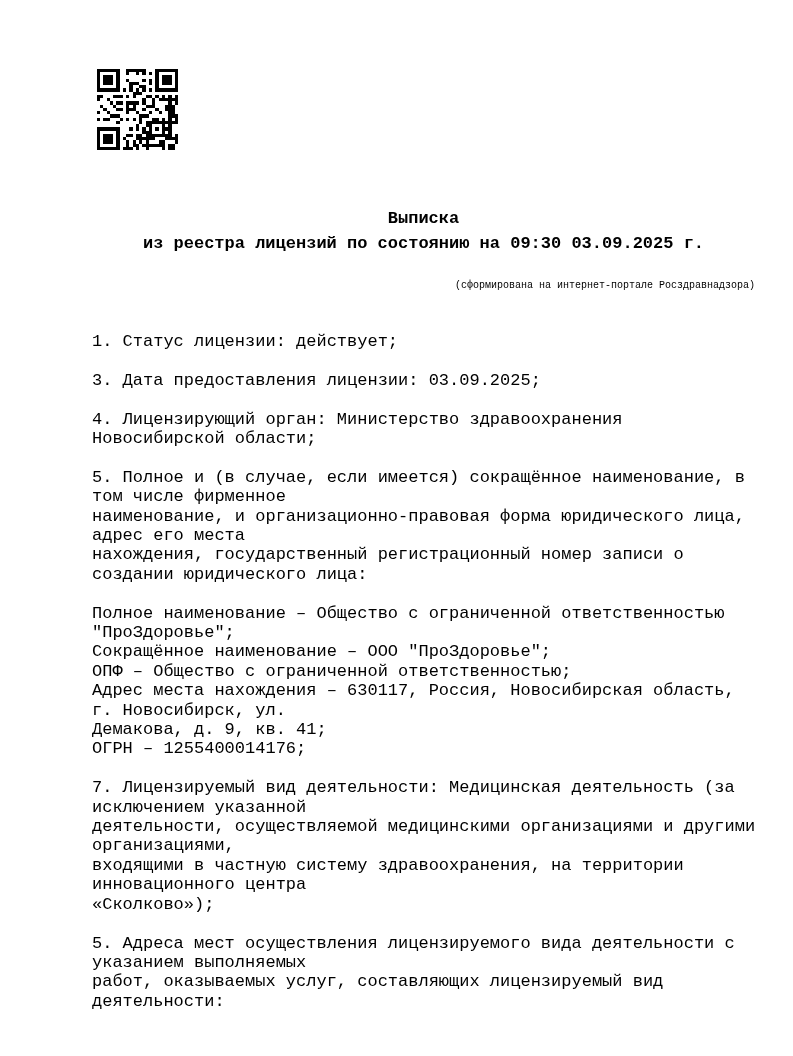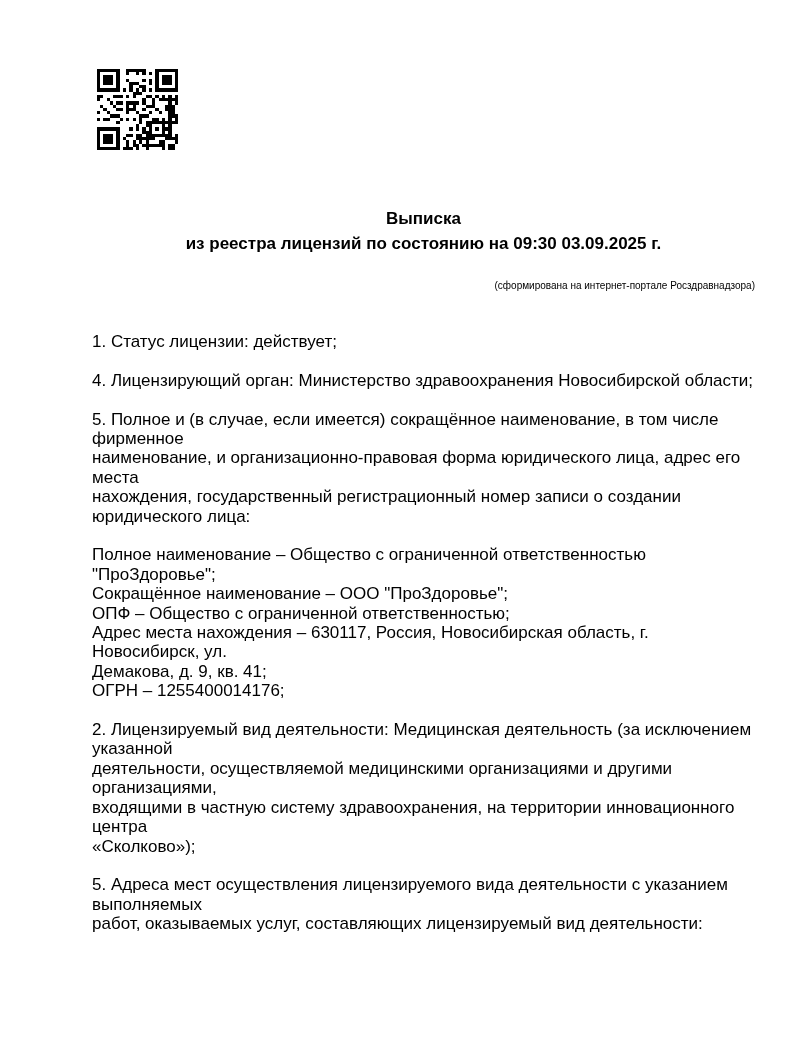--- a/index.html
+++ b/index.html
@@ -6,21 +6,21 @@
     margin: 0;
     padding: 0;
     background: #ffffff;
   }
   .page {
     position: relative;
     width: 793px;
     height: 1056px;
     background: #ffffff;
     color: #000000;
-    font-family: Liberation Sans, sans-serif;
+    font-family: Liberation Mono, monospace;
     overflow: hidden;
   }
   .qr {
     position: absolute;
     left: 97px;
     top: 69px;
     width: 81px;
     height: 81px;
   }
   .qr svg { display: block; width: 100%; height: 100%; }
@@ -360,31 +360,32 @@
 
   <div class="title-block">
     <div>Выписка</div>
     <div>из реестра лицензий по состоянию на 09:30 03.09.2025 г.</div>
   </div>
 
   <div class="subtitle">(сформирована на интернет-портале Росздравнадзора)</div>
 
   <div class="body-text">
     <p class="para">1. Статус лицензии: действует;</p>
+    <p class="para">3. Дата предоставления лицензии: 03.09.2025;</p>
     <p class="para">4. Лицензирующий орган: Министерство здравоохранения Новосибирской области;</p>
     <p class="para">5. Полное и (в случае, если имеется) сокращённое наименование, в том числе фирменное
 наименование, и организационно-правовая форма юридического лица, адрес его места
 нахождения, государственный регистрационный номер записи о создании юридического лица:</p>
     <p class="para">Полное наименование – Общество с ограниченной ответственностью "ПроЗдоровье";
 Сокращённое наименование – ООО "ПроЗдоровье";
 ОПФ – Общество с ограниченной ответственностью;
 Адрес места нахождения – 630117, Россия, Новосибирская область, г. Новосибирск, ул.
 Демакова, д. 9, кв. 41;
 ОГРН – 1255400014176;</p>
-    <p class="para">2. Лицензируемый вид деятельности: Медицинская деятельность (за исключением указанной
+    <p class="para">7. Лицензируемый вид деятельности: Медицинская деятельность (за исключением указанной
 деятельности, осуществляемой медицинскими организациями и другими организациями,
 входящими в частную систему здравоохранения, на территории инновационного центра
 «Сколково»);</p>
     <p class="para">5. Адреса мест осуществления лицензируемого вида деятельности с указанием выполняемых
 работ, оказываемых услуг, составляющих лицензируемый вид деятельности:</p>
   </div>
 
 </div>
 
 </body></html>

